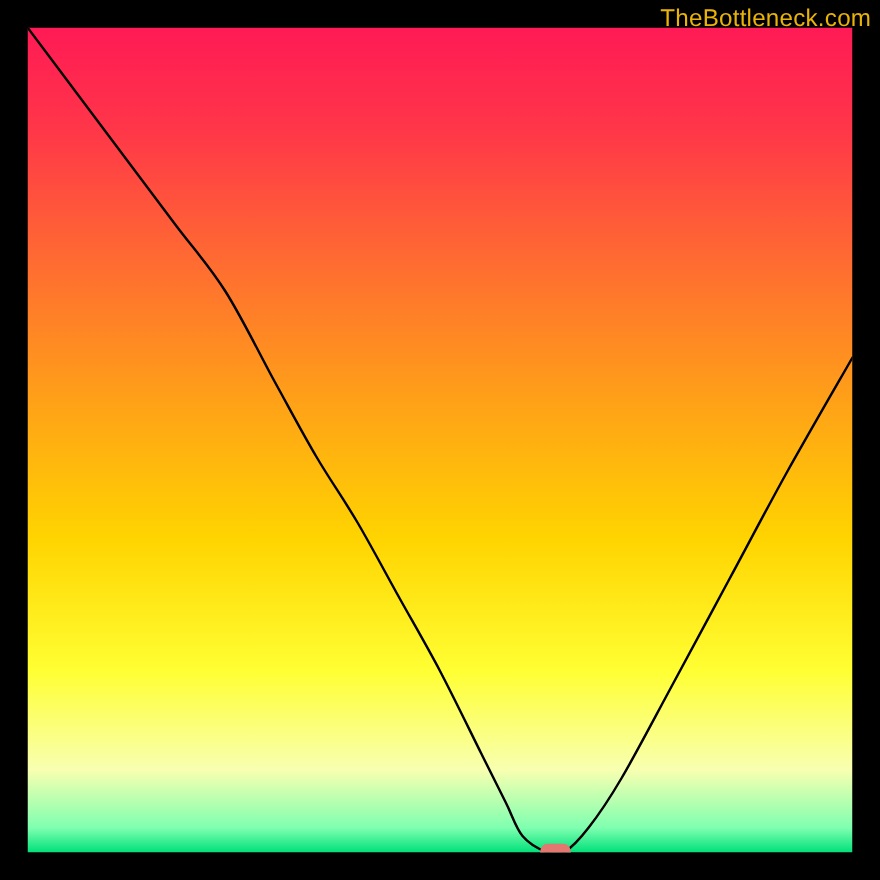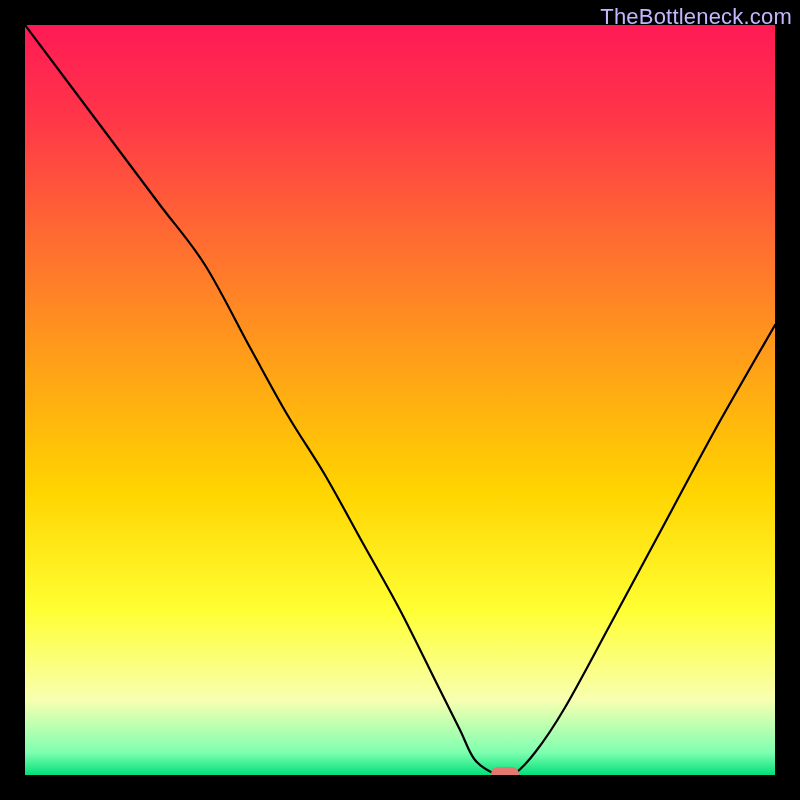--- a/index.html
+++ b/index.html
@@ -26,21 +26,21 @@
   }
   .plot svg {
     display: block;
     width: 750px;
     height: 750px;
   }
   .watermark {
     position: absolute;
     top: 4px;
     right: 8px;
-    color: #c4b5fd;
+    color: #eab308;
     font-size: 22px;
     font-weight: 500;
     letter-spacing: 0.2px;
     user-select: none;
   }
 </style>
 </head>
 <body>
 
 <div class="stage">

